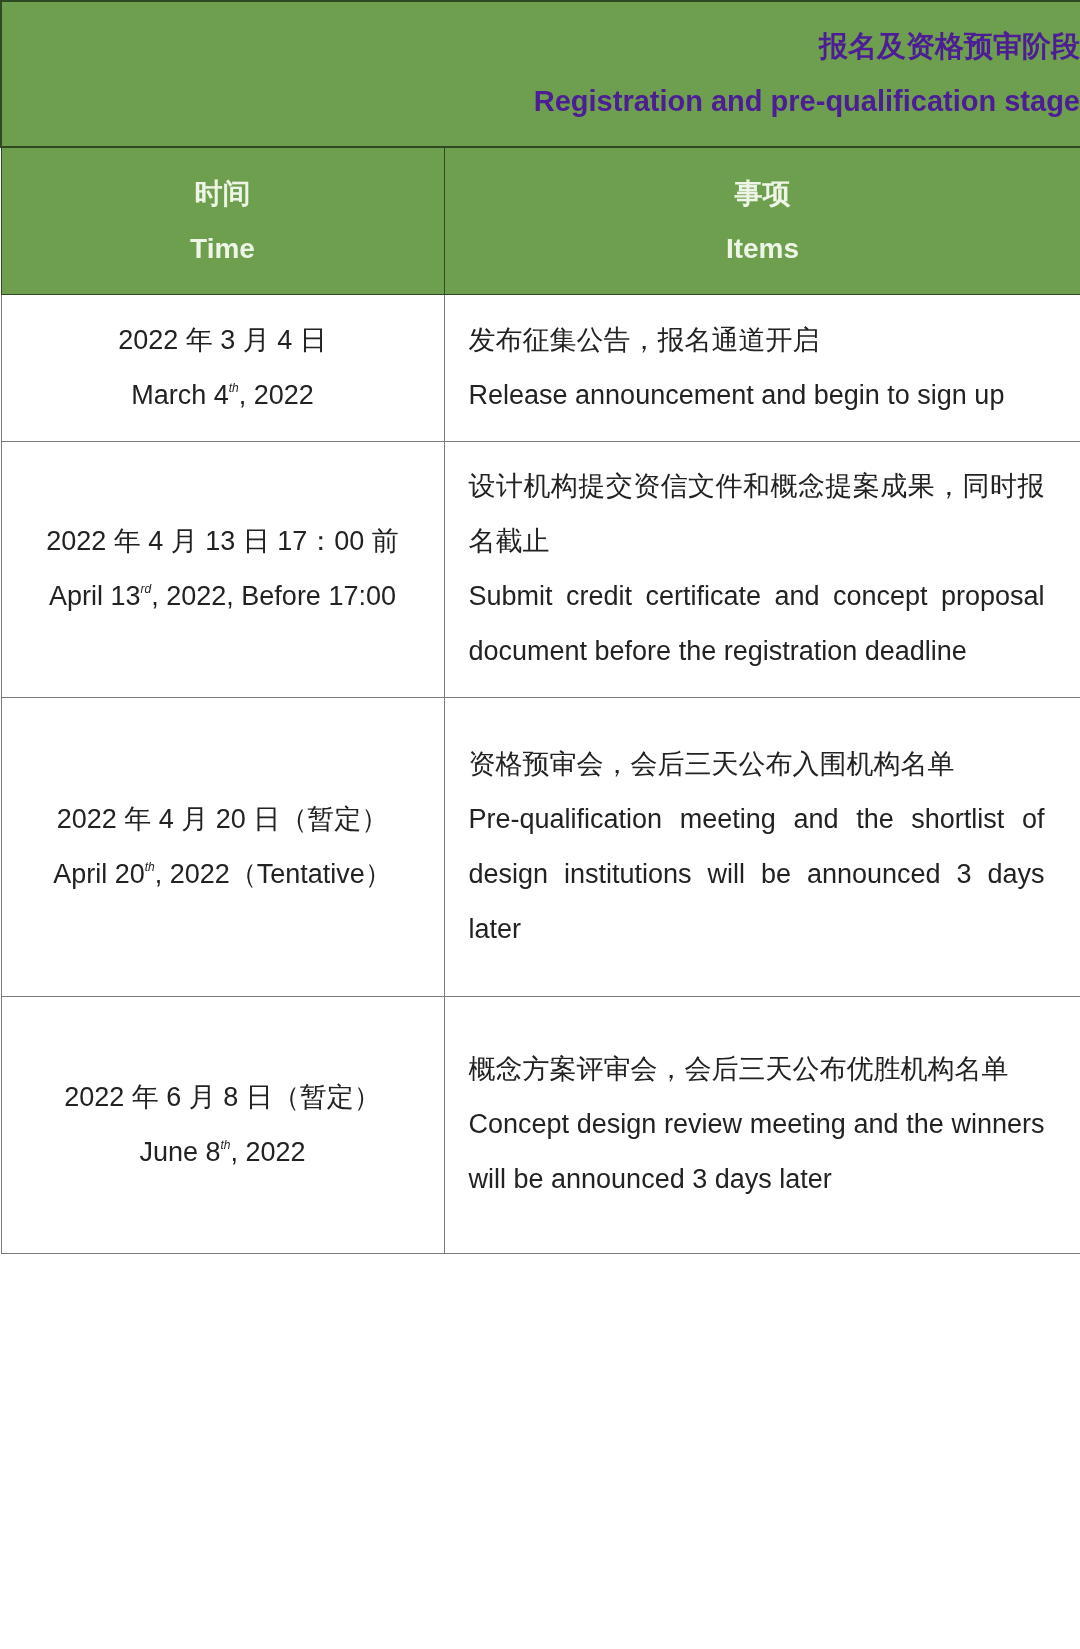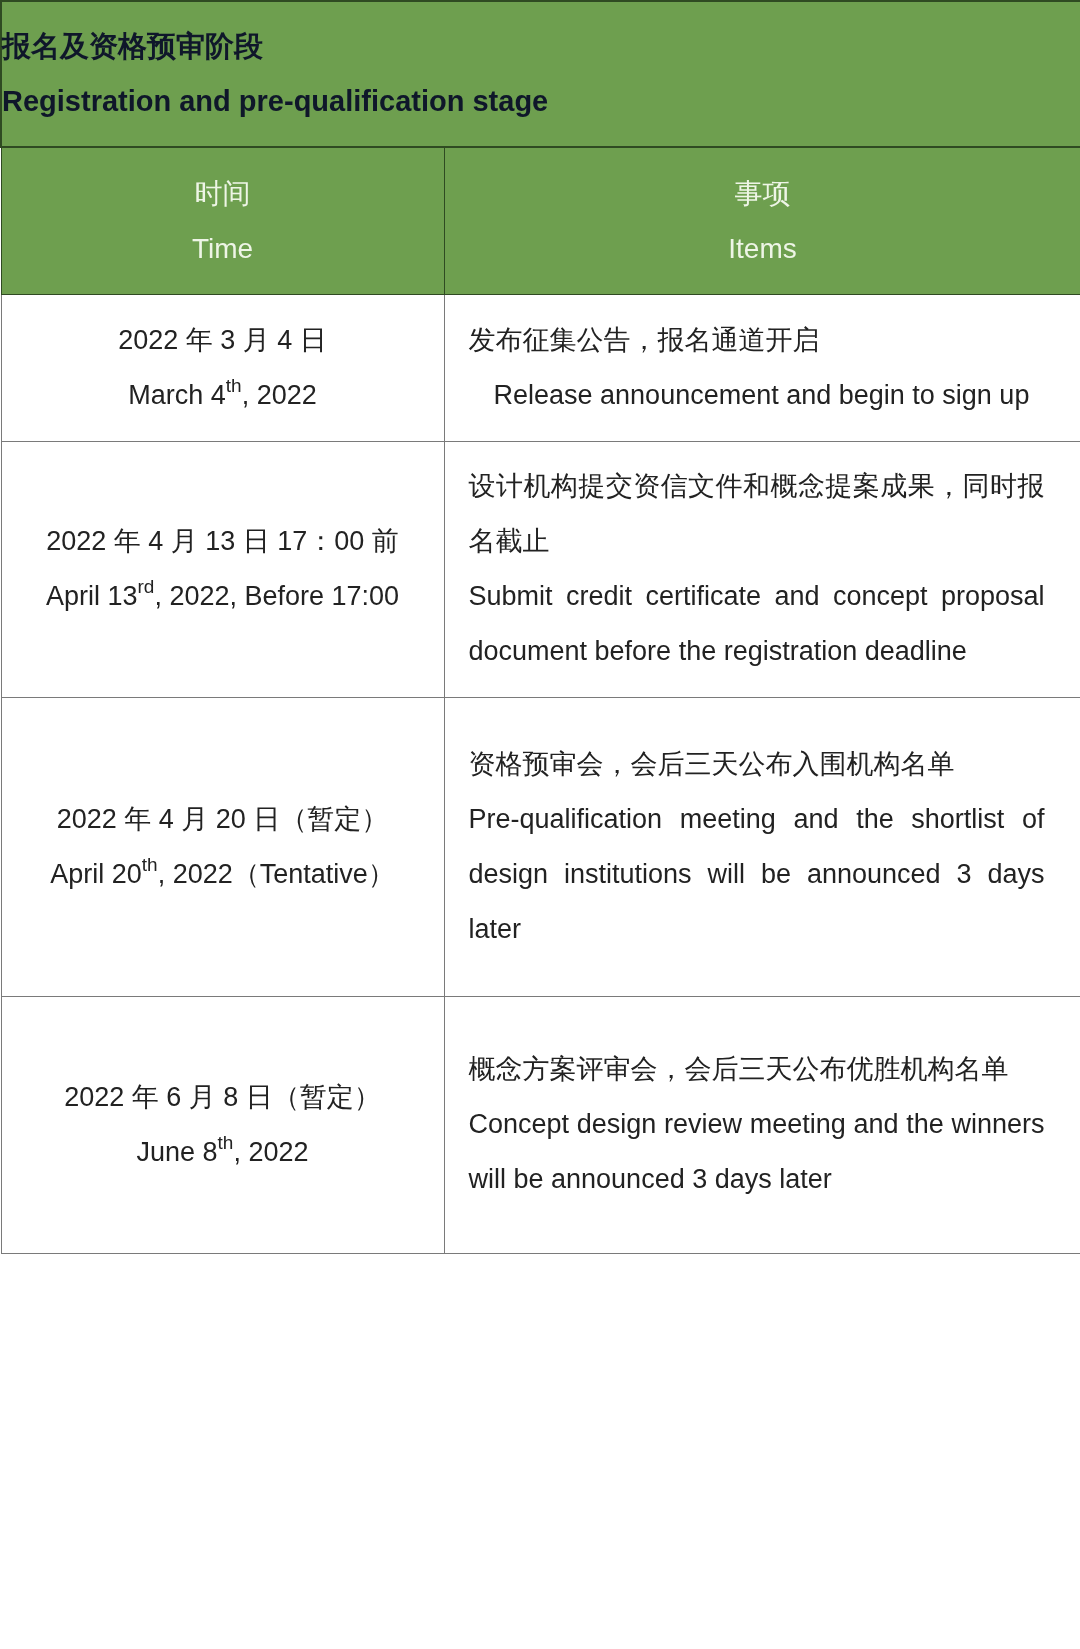--- a/index.html
+++ b/index.html
@@ -12,51 +12,51 @@
     }
     .tbl col.c1 { width: 443px; }
     .tbl col.c2 { width: 637px; }
     .tbl td {
       padding: 0;
       vertical-align: middle;
       box-sizing: border-box;
     }
     .stage td {
       background: #6e9f4f;
-      color: #0f172a;
-      text-align: left;
+      color: #4c1d95;
+      text-align: right;
       font-size: 29px;
       font-weight: bold;
       line-height: 55px;
       border: 2px solid #2f4a22;
       height: 146px;
     }
     .colhead td {
       background: #6e9f4f;
       color: #eef5e6;
       text-align: center;
       font-size: 28px;
-      font-weight: normal;
+      font-weight: bold;
       line-height: 55px;
       border: 1px solid #2f4a22;
       height: 147px;
     }
     .row td {
       background: #ffffff;
       color: #222222;
       font-size: 27px;
       line-height: 55px;
       border: 1px solid #7a7a7a;
     }
     .row td.time { text-align: center; padding: 0 12px; }
     .row td.item { text-align: justify; padding: 0 36px 0 24px; }
     .row td.item .l { display: block; }
     .row td.time .l { display: block; white-space: nowrap; }
     .stage .l, .colhead .l { display: block; }
-    sup { font-size: 19px; line-height: 0; vertical-align: 12px; }
+    sup { font-size: 12px; line-height: 0; vertical-align: 12px; font-style: italic; }
   </style>
 </head>
 <body>
 
 <table class="tbl">
   <colgroup>
       <col class="c1">
       <col class="c2">
     </colgroup>
   <tbody>
@@ -78,21 +78,21 @@
       </td>
     </tr>
 
     <tr class="row" style="height:147px">
       <td class="time">
         <span class="l">2022 年 3 月 4 日</span>
         <span class="l"><span>March 4</span><sup>th</sup><span>, 2022</span></span>
       </td>
       <td class="item">
         <span class="l">发布征集公告，报名通道开启</span>
-        <span class="l" style="text-align:left;white-space:nowrap;margin-left:25px;">Release announcement and begin to sign up</span>
+        <span class="l" style="text-align:left;white-space:nowrap;">Release announcement and begin to sign up</span>
       </td>
     </tr>
 
     <tr class="row" style="height:256px">
       <td class="time">
         <span class="l">2022 年 4 月 13 日 17：00 前</span>
         <span class="l"><span>April 13</span><sup>rd</sup><span>, 2022, Before 17:00</span></span>
       </td>
       <td class="item">
         <span class="l">设计机构提交资信文件和概念提案成果，同时报名截止</span>

